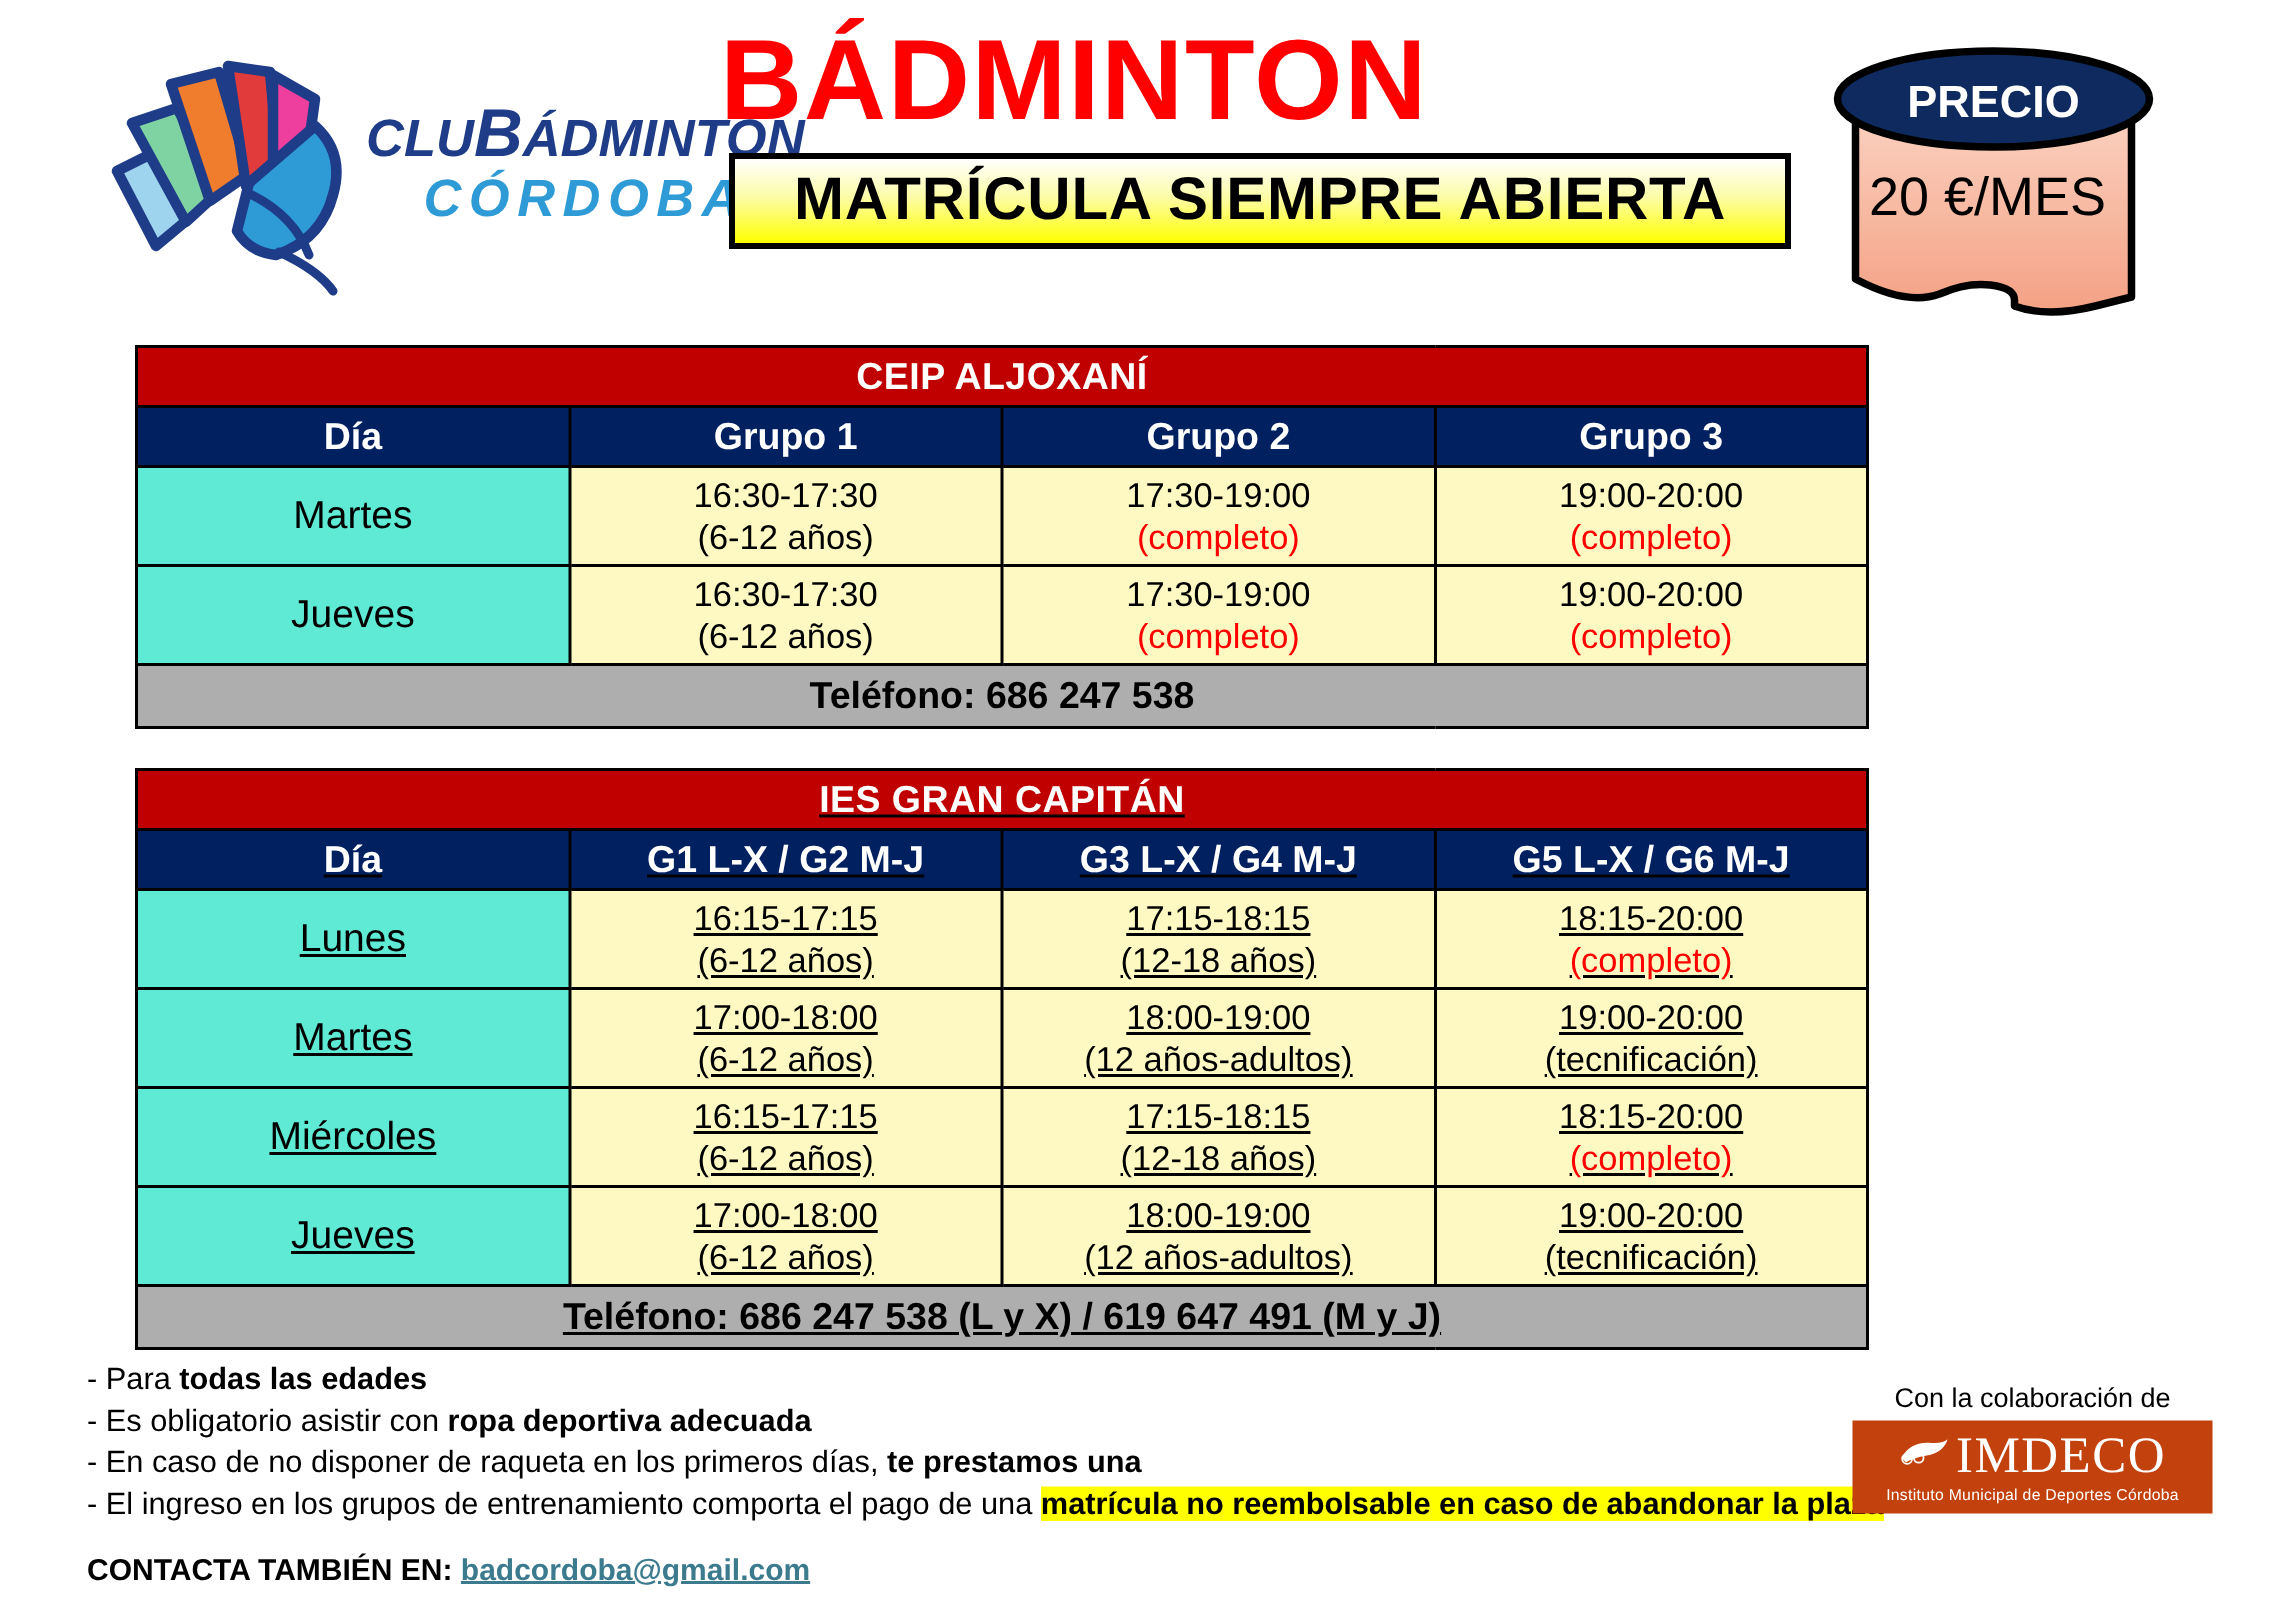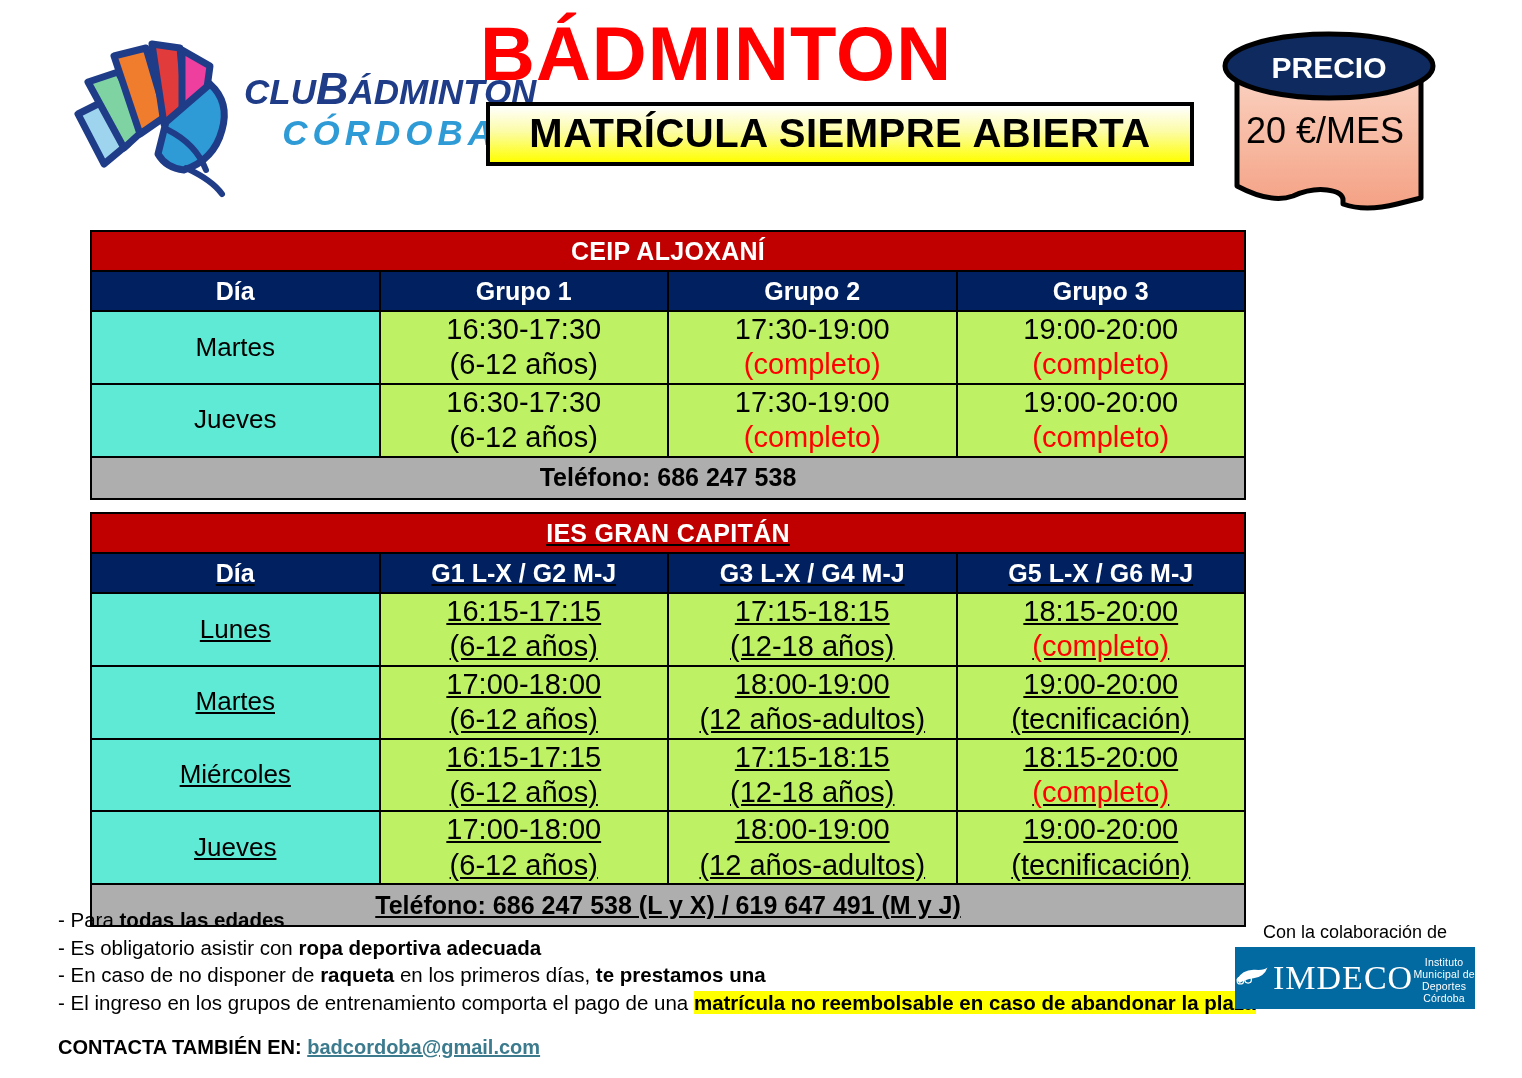--- a/index.html
+++ b/index.html
@@ -31,37 +31,37 @@
   .matricula-text{font-size:40px;font-weight:bold;color:#000;letter-spacing:0.5px;}
 
   .price-badge{position:absolute;left:1215px;top:28px;width:230px;height:185px;}
 
   
   .sheet{position:absolute;left:90px;width:1156px;}
   table.sched{border-collapse:collapse;width:100%;table-layout:fixed;}
   table.sched td{border:2px solid #000;padding:0;text-align:center;}
   .band-title{background:#C00000;color:#fff;font-size:25px;font-weight:bold;height:38px;letter-spacing:0.3px;}
   .colhead{background:#002060;color:#fff;font-size:25px;font-weight:bold;height:38px;margin-top:48px;}
-  .cell{background:#bef264;height:64px;font-size:29px;line-height:1.22;padding:4px 2px;}
+  .cell{background:#fef9c3;height:64px;font-size:23px;line-height:1.22;padding:4px 2px;}
   .cell .t1{display:block;color:#000;}
   .cell .t2{display:block;color:#000;}
   .cell .t2.full{color:#FF0000;}
   .daycell{background:#5eead4;font-size:26px;color:#000;}
   .phone{background:#AEAEAE;color:#000;font-size:25px;font-weight:bold;height:40px;}
 
   
   .notes{position:absolute;left:58px;top:906px;width:1180px;font-size:20.5px;line-height:27.5px;color:#000;}
   .notes .note{white-space:nowrap;}
   .hl{background:#FFFF00;font-weight:bold;}
 
   .collab{position:absolute;left:1215px;top:922px;width:280px;text-align:center;}
   .collab-label{font-size:18px;color:#000;margin-bottom:4px;}
   .imdeco{
-    width:240px;height:62px;margin:0 auto;background:#0369a1;
-    display:flex;flex-direction:row;align-items:center;justify-content:center;
+    width:240px;height:62px;margin:0 auto;background:#c2410c;
+    display:flex;flex-direction:column;align-items:center;justify-content:center;
   }
   .imdeco-row{display:flex;align-items:center;justify-content:center;}
   .imdeco-name{color:#fff;font-family:"Liberation Serif",serif;font-size:34px;letter-spacing:1px;line-height:1;}
   .imdeco-sub{color:#fff;font-size:10.5px;margin-top:3px;letter-spacing:0.2px;}
 
   .contact{position:absolute;left:58px;top:1036px;font-size:20px;font-weight:bold;color:#000;}
   .contact .mail{color:#3C7B8E;text-decoration:underline;font-weight:bold;}
 </style>
 </head>
 <body>
@@ -241,21 +241,21 @@
       <tr>
         <td class="phone" colspan="4">Teléfono: 686 247 538 (L y X) / 619 647 491 (M y J)</td>
       </tr>
     </tbody>
   </table>
 </div>
 
 <div class="notes" id="notes-list">
     <div class="note"><span>- Para </span><span style="font-weight: bold;">todas las edades</span></div>
     <div class="note"><span>- Es obligatorio asistir con </span><span style="font-weight: bold;">ropa deportiva adecuada</span></div>
-    <div class="note"><span>- En caso de no disponer de </span><span style="font-weight: bold; margin-top: 17px;">raqueta</span><span> en los primeros días, </span><span style="font-weight: bold;">te prestamos una</span></div>
+    <div class="note"><span>- En caso de no disponer de </span><span style="font-weight: normal; margin-top: 17px;">raqueta</span><span> en los primeros días, </span><span style="font-weight: bold;">te prestamos una</span></div>
     <div class="note"><span>- El ingreso en los grupos de entrenamiento comporta el pago de una </span><span class="hl" style="font-weight: bold;">matrícula no reembolsable en caso de abandonar la plaza</span></div>
   </div>
 
 <div class="collab">
   <div class="collab-label">Con la colaboración de</div>
   <div class="imdeco">
     <div class="imdeco-row">
       <span style="margin-right:4px;">
         <svg viewBox="0 0 44 26" width="34" height="22">
           <path d="M2,18 Q10,4 26,5 Q38,6 42,2 Q38,14 24,16 Q12,18 6,22 Z" fill="#ffffff"></path>

